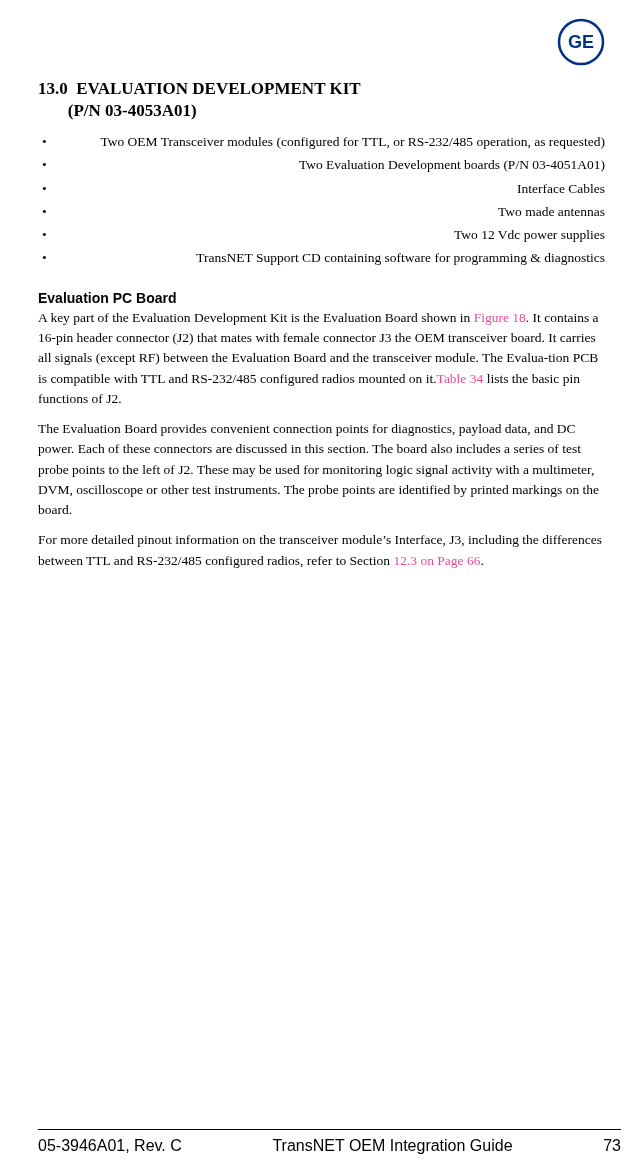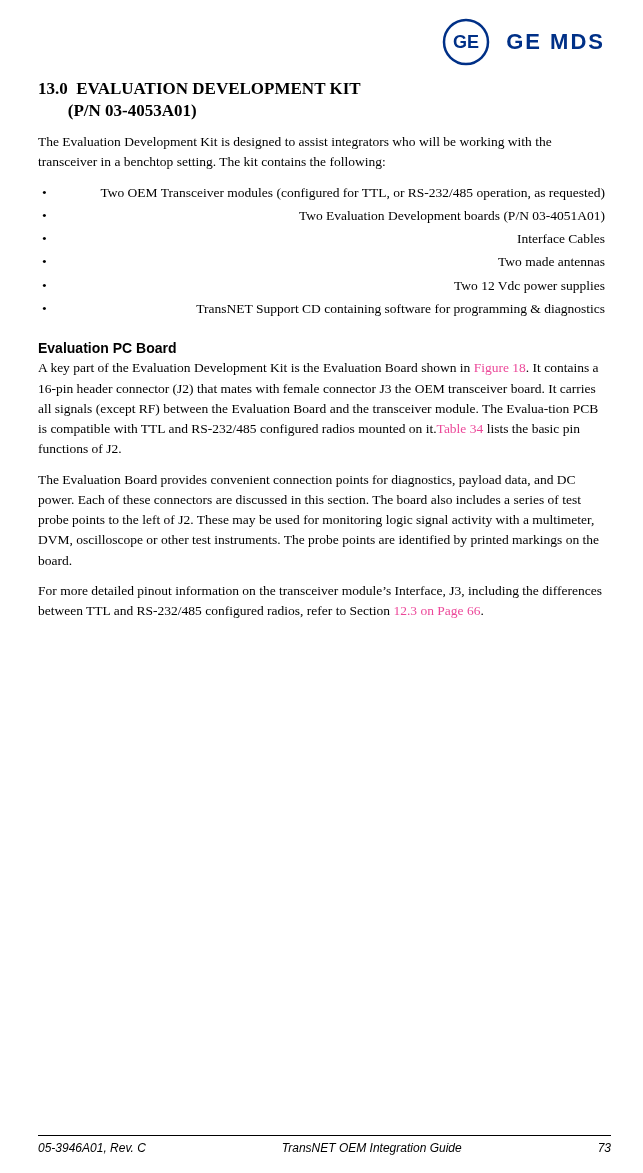--- a/index.html
+++ b/index.html
@@ -101,29 +101,28 @@
     }
 
     .italic-text {
       font-style: italic;
     }
 
     .footer {
       position: absolute;
       bottom: 16px;
       left: 38px;
-      right: 32px;
+      right: 22px;
       display: flex;
       justify-content: space-between;
       align-items: center;
       font-family: Arial, sans-serif;
-      font-size: 12px;
+      font-size: 16px;
       border-top: 1px solid #000;
       padding-top: 4px;
-      font-style: italic;
     }
 
     .footer-center {
       text-align: center;
     }
 
     .footer-right {
       text-align: right;
     }
   </style>
@@ -131,30 +130,28 @@
 <body>
 
 <div class="page-wrapper">
 
   <div class="logo-area">
     <div class="logo-container">
       <svg class="logo-circle" viewBox="0 0 48 48" xmlns="http://www.w3.org/2000/svg">
         <circle cx="24" cy="24" r="22" fill="none" stroke="#003087" stroke-width="2.5"></circle>
         <text x="24" y="30" text-anchor="middle" font-family="Arial, sans-serif" font-size="18" font-weight="bold" fill="#003087">GE</text>
       </svg>
-      <span class="logo-text">GE MDS</span>
     </div>
   </div>
 
   <div class="section-heading">
     <span>13.0</span>&nbsp;&nbsp;<span>EVALUATION DEVELOPMENT KIT</span><br>
     &nbsp;&nbsp;&nbsp;&nbsp;&nbsp;&nbsp;&nbsp;<span>(P/N 03-4053A01)</span>
   </div>
 
-  <p class="body-text">The Evaluation Development Kit is designed to assist integrators who will be working with the transceiver in a benchtop setting. The kit contains the following:</p>
 
   <ul class="bullet-list">
     <li>Two OEM Transceiver modules (configured for TTL, or RS-232/485 operation, as requested)</li>
     <li>Two Evaluation Development boards (P/N 03-4051A01)</li>
     <li>Interface Cables</li>
     <li>Two made antennas</li>
     <li>Two 12 Vdc power supplies</li>
     <li>TransNET Support CD containing software for programming &amp; diagnostics</li>
   </ul>
 

